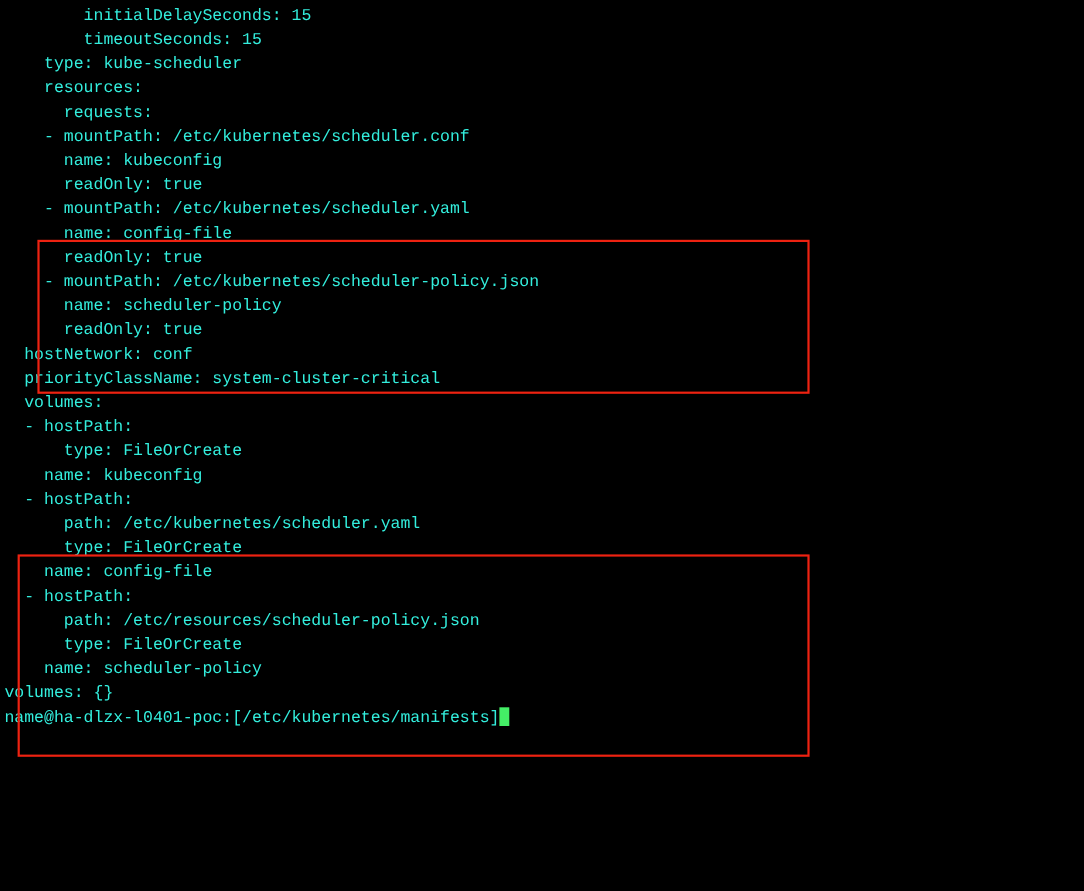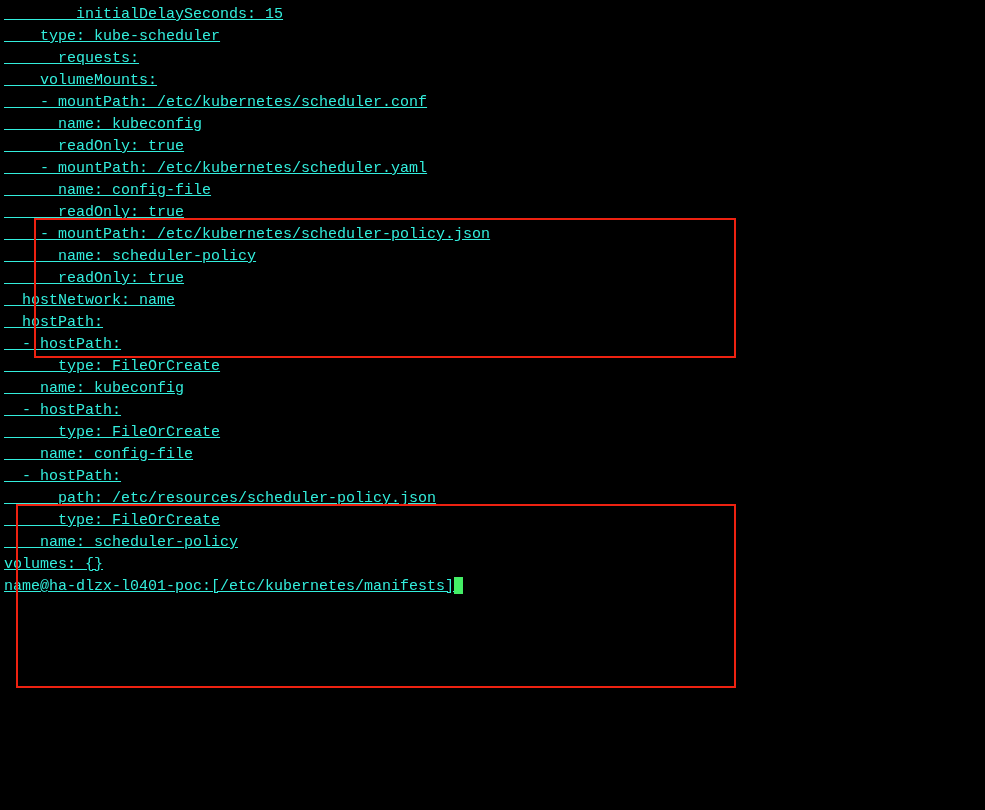--- a/index.html
+++ b/index.html
@@ -15,59 +15,61 @@
       padding: 4px 0;
       width: 985px;
       height: 810px;
       overflow: hidden;
       position: relative;
       line-height: 22px;
     }
     .terminal-line {
       white-space: pre;
       padding-left: 4px;
-      text-decoration: underline;
     }
     .highlight-box {
       position: absolute;
       border: 2px solid #ee2211;
       pointer-events: none;
     }
     .cursor {
       display: inline-block;
       width: 9px;
       height: 17px;
       background-color: #44ee66;
       vertical-align: text-bottom;
       margin-bottom: 1px;
     }
   </style>
 </head>
 <body>
 
 <div>
 <div class="terminal-line">        initialDelaySeconds: 15</div>
+<div class="terminal-line">        timeoutSeconds: 15</div>
 <div class="terminal-line">    type: kube-scheduler</div>
+<div class="terminal-line">    resources:</div>
 <div class="terminal-line">      requests:</div>
-<div class="terminal-line">    volumeMounts:</div>
 <div class="terminal-line">    - mountPath: /etc/kubernetes/scheduler.conf</div>
 <div class="terminal-line">      name: kubeconfig</div>
 <div class="terminal-line">      readOnly: true</div>
 <div class="terminal-line">    - mountPath: /etc/kubernetes/scheduler.yaml</div>
 <div class="terminal-line">      name: config-file</div>
 <div class="terminal-line">      readOnly: true</div>
 <div class="terminal-line">    - mountPath: /etc/kubernetes/scheduler-policy.json</div>
 <div class="terminal-line">      name: scheduler-policy</div>
 <div class="terminal-line">      readOnly: true</div>
-<div class="terminal-line">  hostNetwork: name</div>
-<div class="terminal-line">  hostPath:</div>
+<div class="terminal-line">  hostNetwork: conf</div>
+<div class="terminal-line">  priorityClassName: system-cluster-critical</div>
+<div class="terminal-line">  volumes:</div>
 <div class="terminal-line">  - hostPath:</div>
 <div class="terminal-line">      type: FileOrCreate</div>
 <div class="terminal-line">    name: kubeconfig</div>
 <div class="terminal-line">  - hostPath:</div>
+<div class="terminal-line">      path: /etc/kubernetes/scheduler.yaml</div>
 <div class="terminal-line">      type: FileOrCreate</div>
 <div class="terminal-line">    name: config-file</div>
 <div class="terminal-line">  - hostPath:</div>
 <div class="terminal-line">      path: /etc/resources/scheduler-policy.json</div>
 <div class="terminal-line">      type: FileOrCreate</div>
 <div class="terminal-line">    name: scheduler-policy</div>
 <div class="terminal-line">volumes: {}</div>
 <div class="terminal-line"><span>name@ha-dlzx-l0401-poc:[/etc/kubernetes/manifests]</span><span class="cursor"></span></div>
 </div>
 

